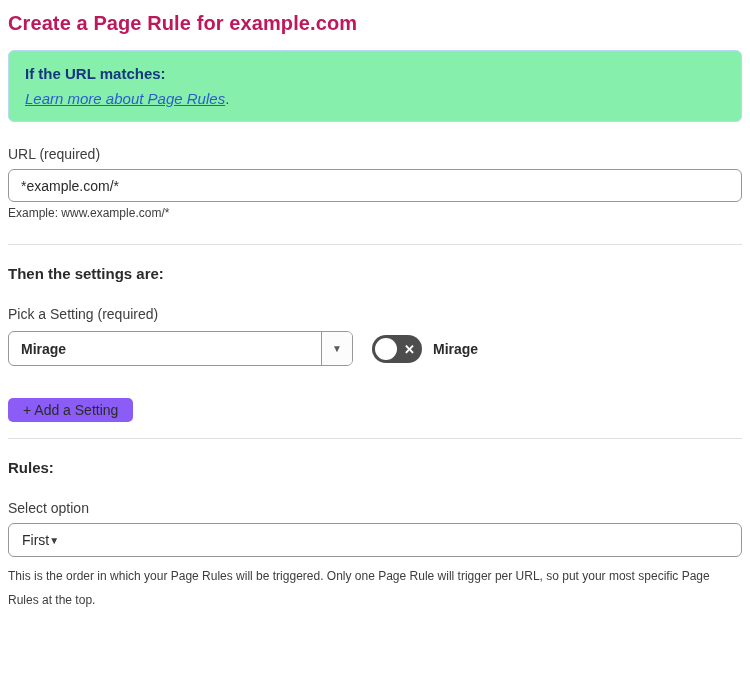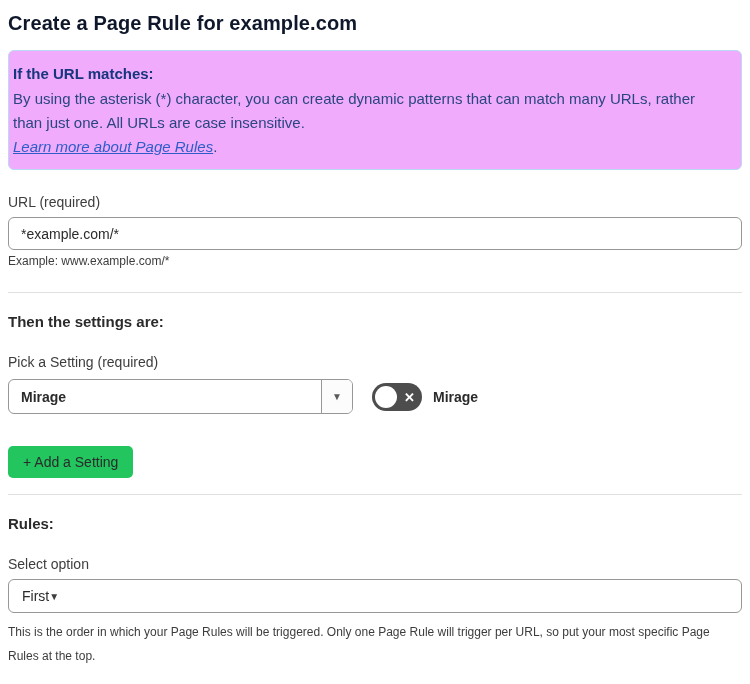--- a/index.html
+++ b/index.html
@@ -8,30 +8,30 @@
     width: 750px;
     min-height: 684px;
     font-family: "Liberation Sans", sans-serif;
     color: #2b2b2b;
     padding: 10px 8px 20px 8px;
   }
   .page-title {
     font-size: 20px;
     font-weight: 700;
     line-height: 26px;
-    color: #0f172a;
+    color: #be185d;
     letter-spacing: 0.1px;
   }
   
   .info-box {
     margin-top: 14px;
-    background: #f0abfc;
+    background: #86efac;
     border: 1px solid #b9d9f6;
     border-radius: 6px;
-    padding: 12px 16px 10px 4px;
+    padding: 12px 16px 10px 16px;
     font-size: 15px;
     line-height: 24px;
     color: #2a4680;
   }
   .info-heading {
     font-weight: 700;
     color: #16367d;
     line-height: 22px;
     margin-bottom: 2px;
   }
@@ -142,25 +142,25 @@
     font-size: 13px;
     line-height: 1;
   }
   .toggle-text {
     margin-left: 11px;
     font-size: 14px;
     color: #2b2b2b;
   }
   .gray-btn {
     border: none;
-    background: #22c55e;
+    background: #8b5cf6;
     color: #2b2b2b;
     font-family: "Liberation Sans", sans-serif;
     font-size: 14px;
-    height: 32px;
+    height: 24px;
     padding: 0 15px;
     border-radius: 5px;
     cursor: pointer;
   }
   .add-setting { margin-top: 32px; }
   
   .select-box {
     margin-top: 7px;
     width: 100%;
     height: 34px;
@@ -186,21 +186,20 @@
 </style>
 </head>
 <body>
 
 
 
 <h1 class="page-title">Create a Page Rule for example.com</h1>
 
 <div class="info-box">
   <div class="info-heading">If the URL matches:</div>
-  <div class="info-body">By using the asterisk (*) character, you can create dynamic patterns that can match many URLs, rather than just one. All URLs are case insensitive.</div>
   <div>
     <a class="info-link">Learn more about Page Rules</a><span>.</span>
   </div>
 </div>
 
 <div class="field-label">URL (required)</div>
 <input class="text-input" type="text" value="*example.com/*" style="">
 <div class="helper-text">Example: www.example.com/*</div>
 
 <hr class="divider">

